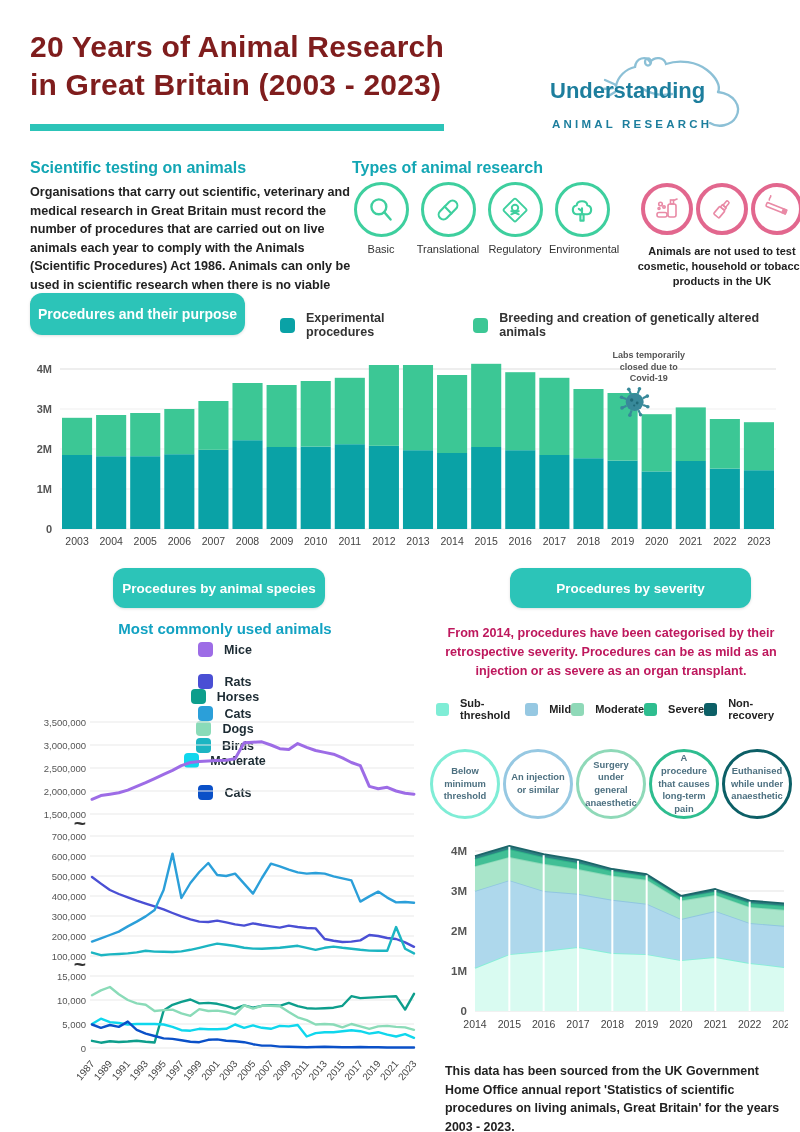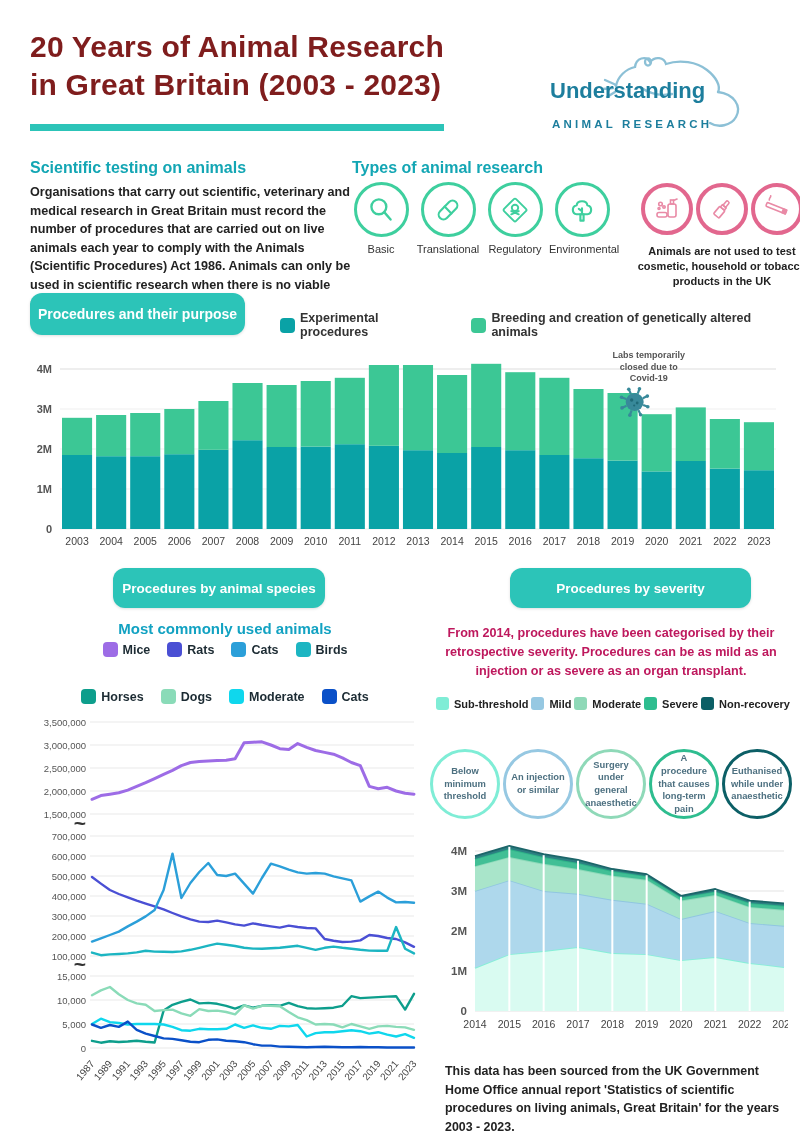--- a/index.html
+++ b/index.html
@@ -33,39 +33,39 @@
   .banned-caption{margin-top:9px;font-size:11px;font-weight:bold;color:#222;text-align:center;line-height:1.35;}
 
   .btn{position:absolute;background:#2cc4b8;color:#fff;font-weight:bold;border-radius:12px;
        display:flex;align-items:center;justify-content:center;box-shadow:0 1px 3px rgba(0,0,0,.13);
        cursor:pointer;text-align:center;}
   #btn-purpose{left:30px;top:293px;width:215px;height:42px;font-size:14px;}
   #btn-species{left:113px;top:568px;width:212px;height:40px;font-size:13.5px;}
   #btn-severity{left:510px;top:568px;width:241px;height:40px;font-size:13.5px;}
 
   .legend-row{display:flex;align-items:center;}
-  .legend-item{display:flex;align-items:center;gap:5px;}
+  .legend-item{display:flex;align-items:center;gap:11px;}
   .swatch{border-radius:4px;flex:0 0 auto;}
   .purpose-legend{position:absolute;left:280px;top:311px;gap:22px;}
   .purpose-legend .swatch{width:15px;height:15px;}
   .purpose-legend .legend-label{font-size:12.5px;font-weight:bold;color:#333;}
 
   #purpose-chart{position:absolute;left:30px;top:346px;}
 
   .species-h{position:absolute;left:30px;width:390px;text-align:center;font-size:15px;
              font-weight:bold;color:#12a2c2;}
-  .species-legend{position:absolute;left:30px;width:390px;justify-content:center;gap:17px;}
+  .species-legend{position:absolute;left:30px;width:390px;justify-content:center;gap:17px;flex-direction:column;}
   .species-legend .swatch{width:15px;height:15px;}
   .species-legend .legend-label{font-size:12.5px;font-weight:bold;color:#1c2b33;}
   #species-chart{position:absolute;left:30px;top:712px;}
 
   .severity-desc{position:absolute;left:444px;top:624px;width:334px;font-size:12.6px;font-weight:bold;
                  color:#be185d;line-height:1.5;text-align:center;}
   .severity-legend{position:absolute;left:436px;top:697px;width:354px;justify-content:space-between;}
-  .severity-legend .legend-item{gap:5px;}
+  .severity-legend .legend-item{}
   .severity-legend .swatch{width:13px;height:13px;border-radius:3px;}
   .severity-legend .legend-label{font-size:11px;font-weight:bold;color:#222;}
   .examples-heading{position:absolute;left:444px;top:726px;width:336px;text-align:center;
                     font-size:15px;font-weight:bold;color:#13a6b4;}
   .examples-row{position:absolute;left:430px;top:749px;width:364px;display:flex;gap:3px;}
   .example-circle{width:70px;height:70px;border-radius:50%;border:3px solid;display:flex;
                   align-items:center;justify-content:center;text-align:center;font-size:9.4px;
                   font-weight:bold;color:#4d7080;line-height:1.35;padding:5px;box-sizing:border-box;}
   #severity-chart{position:absolute;left:443px;top:836px;}
 

